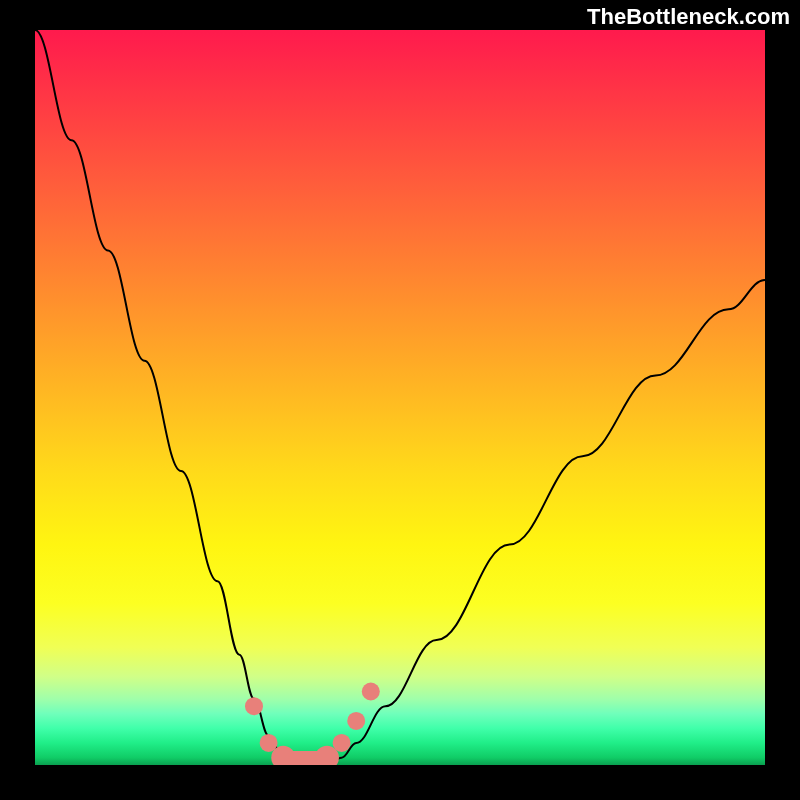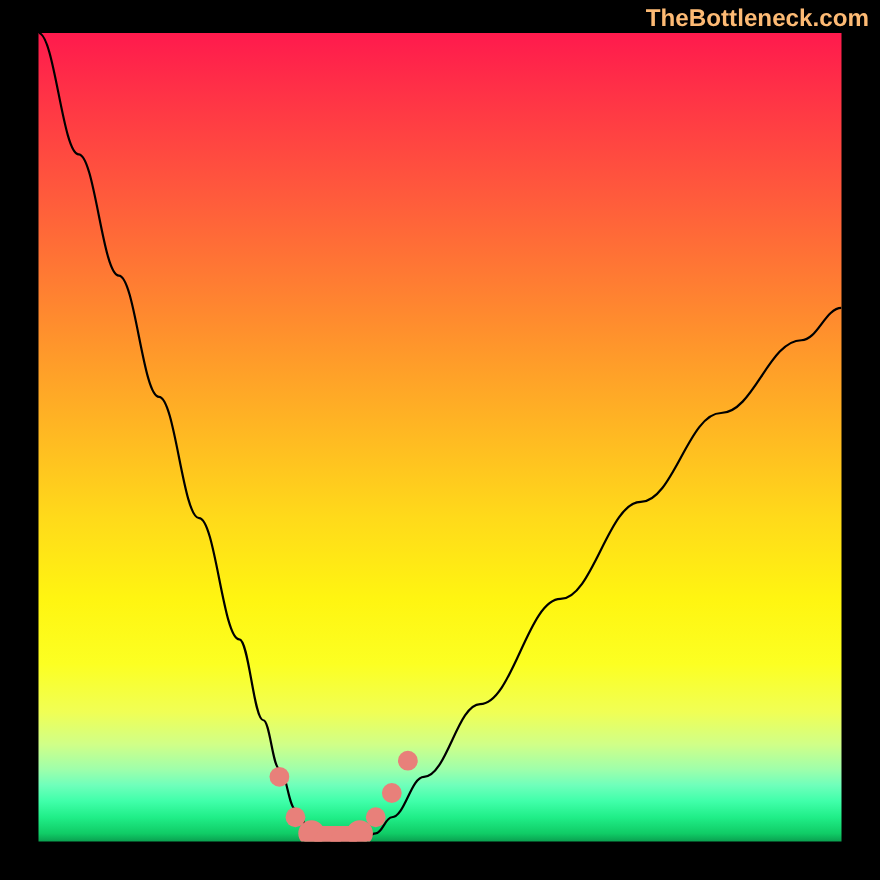--- a/index.html
+++ b/index.html
@@ -8,21 +8,21 @@
     width: 800px;
     height: 800px;
     background: #000;
     position: relative;
     font-family: Arial, sans-serif;
   }
   .watermark {
     position: absolute;
     top: 4px;
     right: 10px;
-    color: #fdba74;
+    color: #ffffff;
     font-size: 22px;
     font-weight: bold;
     z-index: 10;
   }
   .plot-area {
     position: absolute;
     left: 35px;
     top: 30px;
     width: 730px;
     height: 735px;

